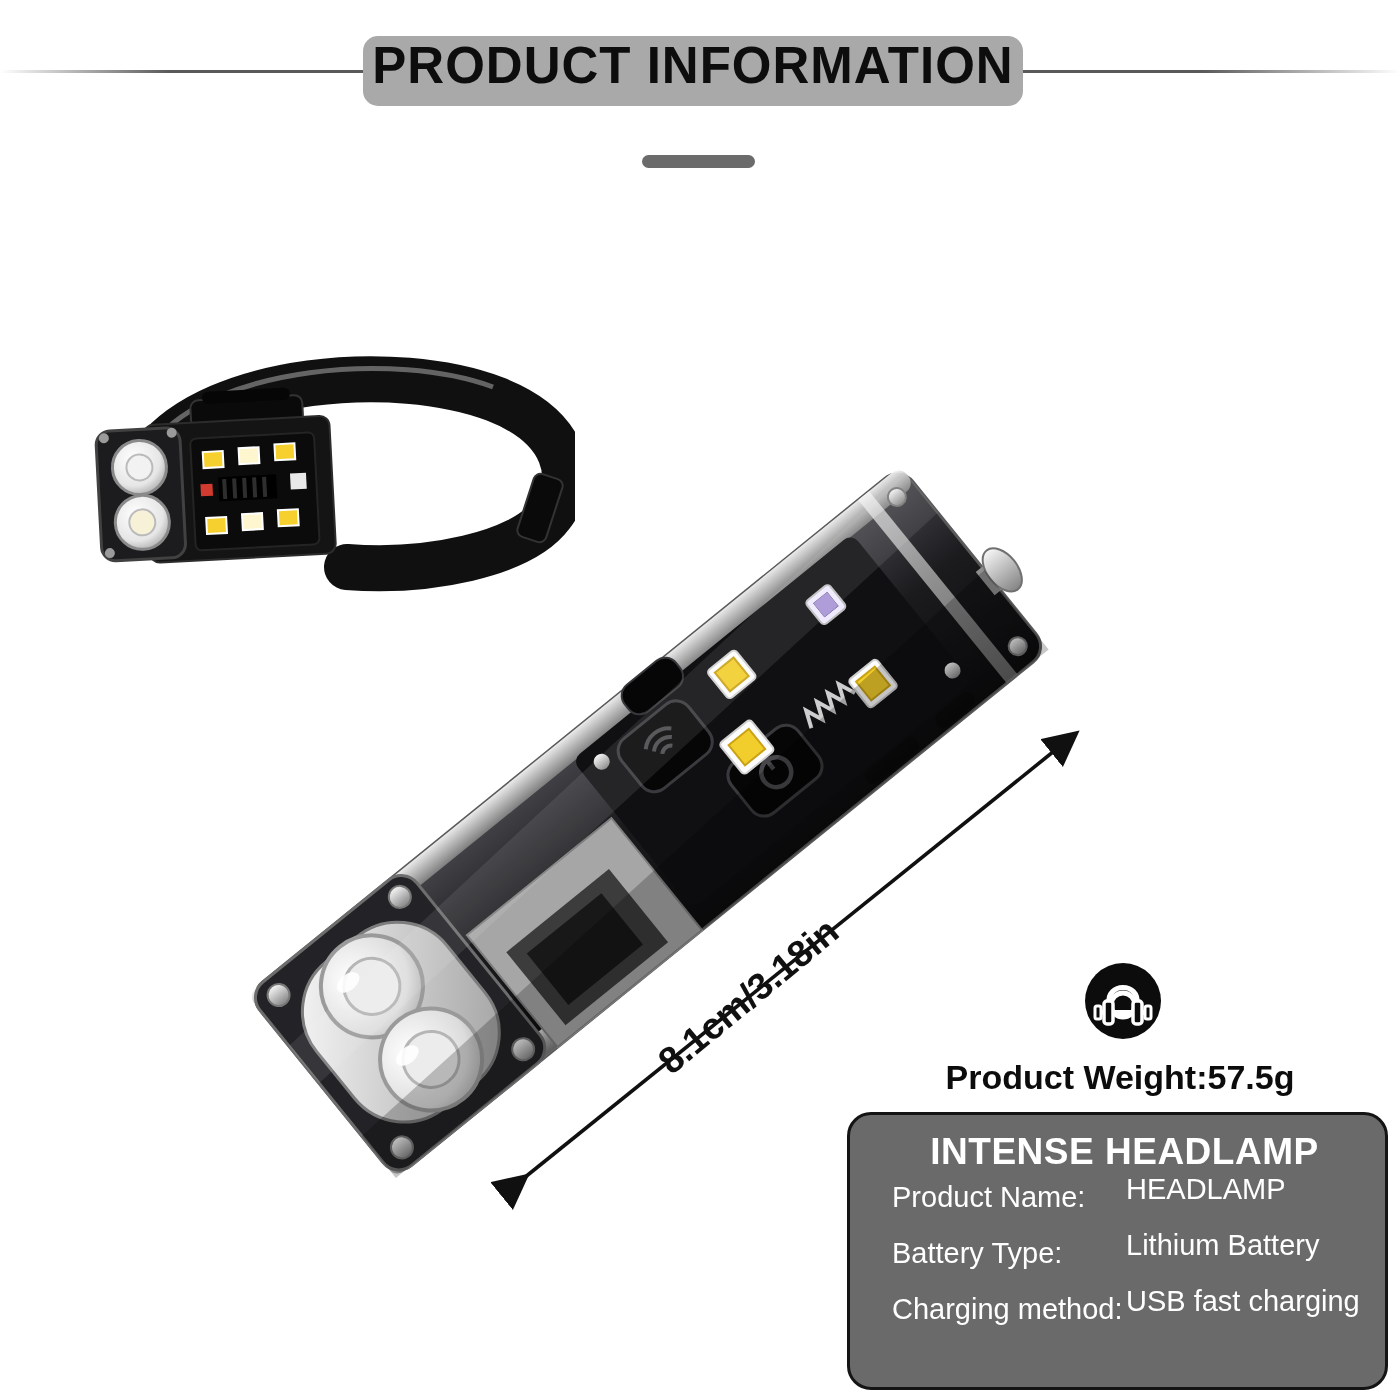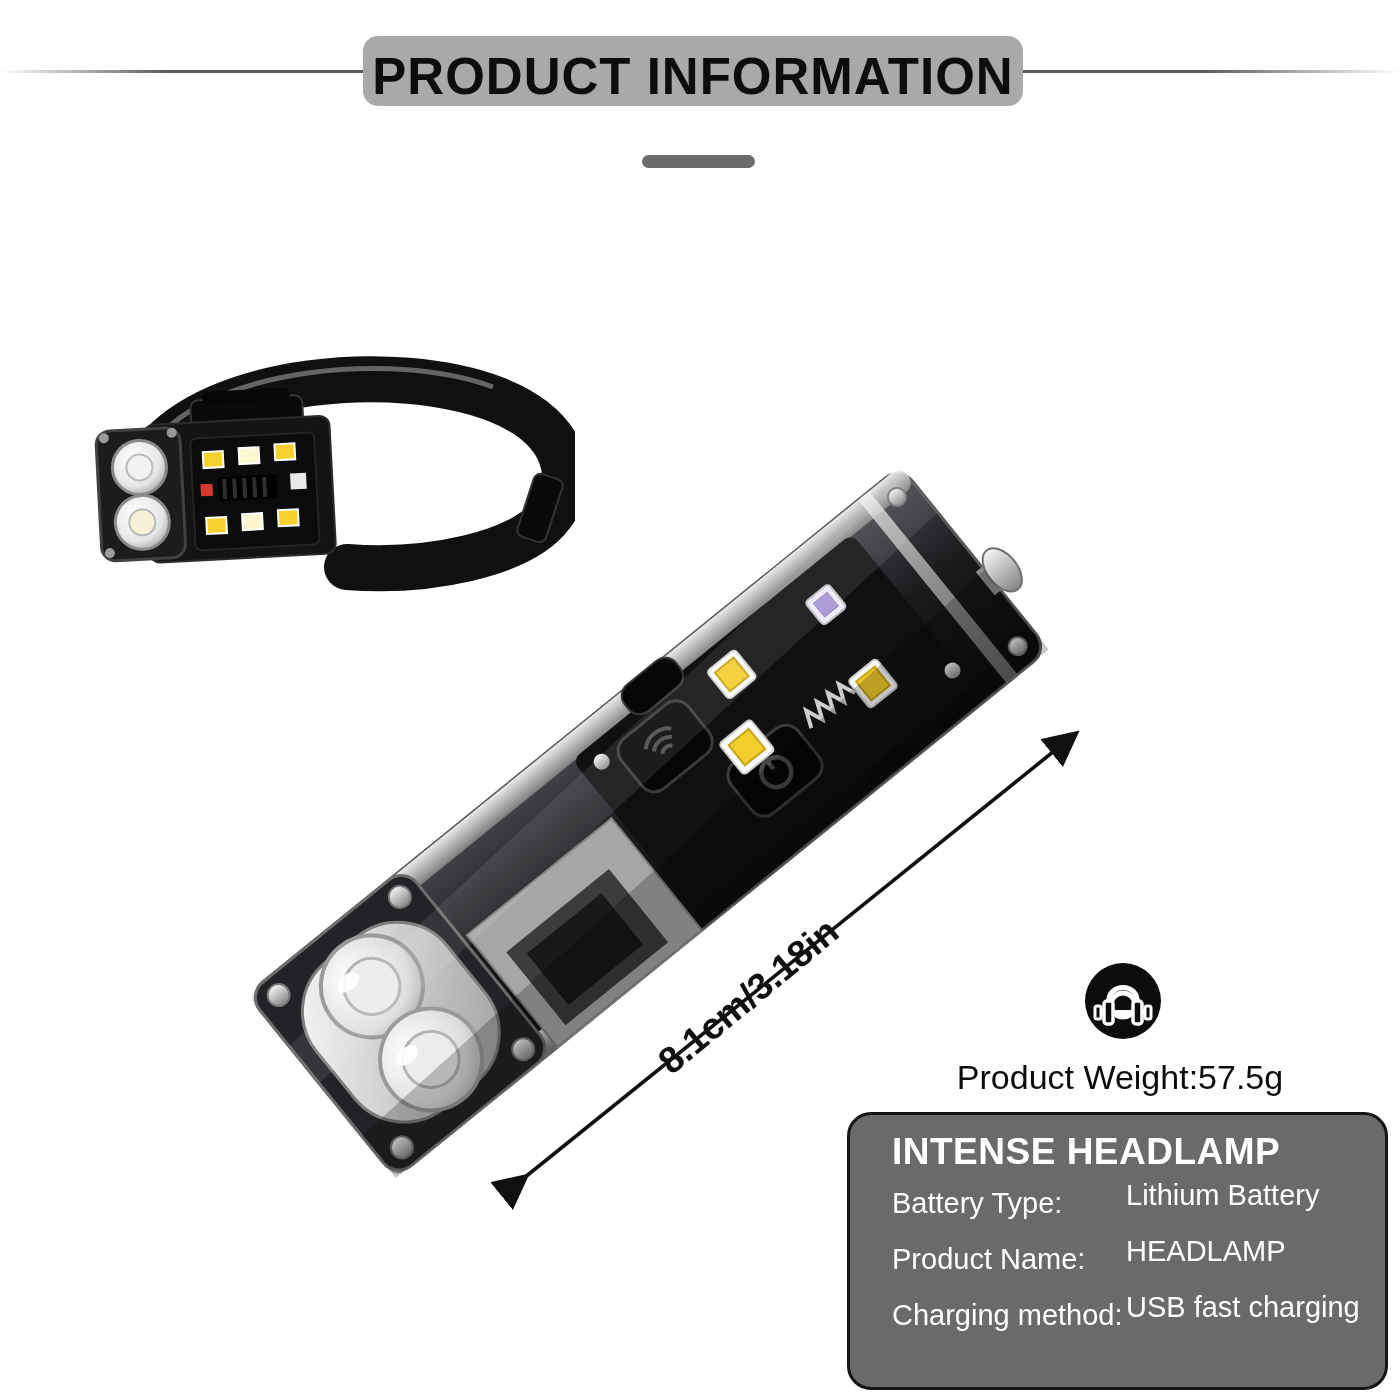--- a/index.html
+++ b/index.html
@@ -7,21 +7,21 @@
     position:relative;width:1400px;height:1400px;background:#ffffff;overflow:hidden;
     font-family:"Liberation Sans", sans-serif;color:#222;
   }
   
   .banner-line{
     position:absolute;left:0;top:70px;width:1400px;height:3px;z-index:1;
     background:linear-gradient(to right, rgba(90,90,90,0) 0%, #5a5a5a 12%, #5a5a5a 86%, rgba(90,90,90,0) 100%);
   }
   .banner{
     position:absolute;left:363px;top:36px;width:660px;height:70px;z-index:2;
-    background:#a9a9a9;border-radius:15px;display:flex;align-items:flex-end;justify-content:center;
+    background:#a9a9a9;border-radius:15px;display:flex;align-items:flex-start;justify-content:center;
   }
   .banner span{
     font-size:51px;font-weight:800;color:#0d0d0d;letter-spacing:1px;white-space:nowrap;
   }
   .divider-pill{
     position:absolute;left:642px;top:155px;width:113px;height:13px;border-radius:7px;background:#6b6b6b;
   }
   .notice{
     position:absolute;left:300px;top:178px;width:800px;text-align:center;
     font-size:30px;line-height:48px;color:#3a3a3a;letter-spacing:.3px;
@@ -31,29 +31,29 @@
   .body-img{position:absolute;left:180px;top:430px;}
   .arrow-svg{position:absolute;left:0;top:0;pointer-events:none;}
   .dim-label{
     position:absolute;left:615px;top:975px;width:270px;height:46px;
     transform:rotate(-39.5deg);text-align:center;
     font-size:37px;font-weight:700;color:#101010;white-space:nowrap;
   }
   .weight-icon{position:absolute;left:1082px;top:960px;}
   .weight-label{
     position:absolute;left:920px;top:1058px;width:400px;text-align:center;
-    font-size:34px;font-weight:400;color:#0c0c0c;white-space:nowrap;
+    font-size:34px;font-weight:700;color:#0c0c0c;white-space:nowrap;
   }
   
   .spec-panel{
     position:absolute;left:847px;top:1112px;width:541px;height:278px;box-sizing:border-box;
     background:#6a6a6a;border:3px solid #141414;border-radius:24px;
     padding:16px 28px 0 42px;color:#ffffff;
   }
-  .spec-title{font-size:37px;font-weight:800;letter-spacing:.5px;margin-bottom:14px;white-space:nowrap;}
+  .spec-title{font-size:37px;font-weight:800;letter-spacing:.5px;margin-bottom:8px;white-space:nowrap;text-align:center;}
   .spec-row{display:flex;align-items:flex-start;margin-bottom:23px;}
   .spec-label{width:234px;font-size:29px;flex:none;}
   .spec-value{font-size:29px;transform:translateY(-8px);white-space:nowrap;}
 </style>
 </head>
 <body>
 
 <div class="page">
 
   <div class="banner-line"></div>
@@ -225,26 +225,26 @@
     <rect x="22" y="41" width="9" height="23" rx="3" fill="#0c0c0c" stroke="#ffffff" stroke-width="3.5"></rect>
     <rect x="51" y="41" width="9" height="23" rx="3" fill="#0c0c0c" stroke="#ffffff" stroke-width="3.5"></rect>
     <rect x="13" y="46" width="6" height="13" rx="2" fill="#0c0c0c" stroke="#ffffff" stroke-width="3"></rect>
     <rect x="63" y="46" width="6" height="13" rx="2" fill="#0c0c0c" stroke="#ffffff" stroke-width="3"></rect>
   </svg>
   <div class="weight-label">Product Weight:57.5g</div>
 
   <div class="spec-panel">
     <div class="spec-title">INTENSE HEADLAMP</div>
     <div class="spec-row">
+      <div class="spec-label">Product Name:</div>
+      <div class="spec-value">HEADLAMP</div>
+    </div>
+    <div class="spec-row">
       <div class="spec-label">Battery Type:</div>
       <div class="spec-value">Lithium Battery</div>
-    </div>
-    <div class="spec-row">
-      <div class="spec-label">Product Name:</div>
-      <div class="spec-value">HEADLAMP</div>
     </div>
     <div class="spec-row">
       <div class="spec-label">Charging method:</div>
       <div class="spec-value">USB fast charging</div>
     </div>
   </div>
 
 </div>
 
 </body></html>

